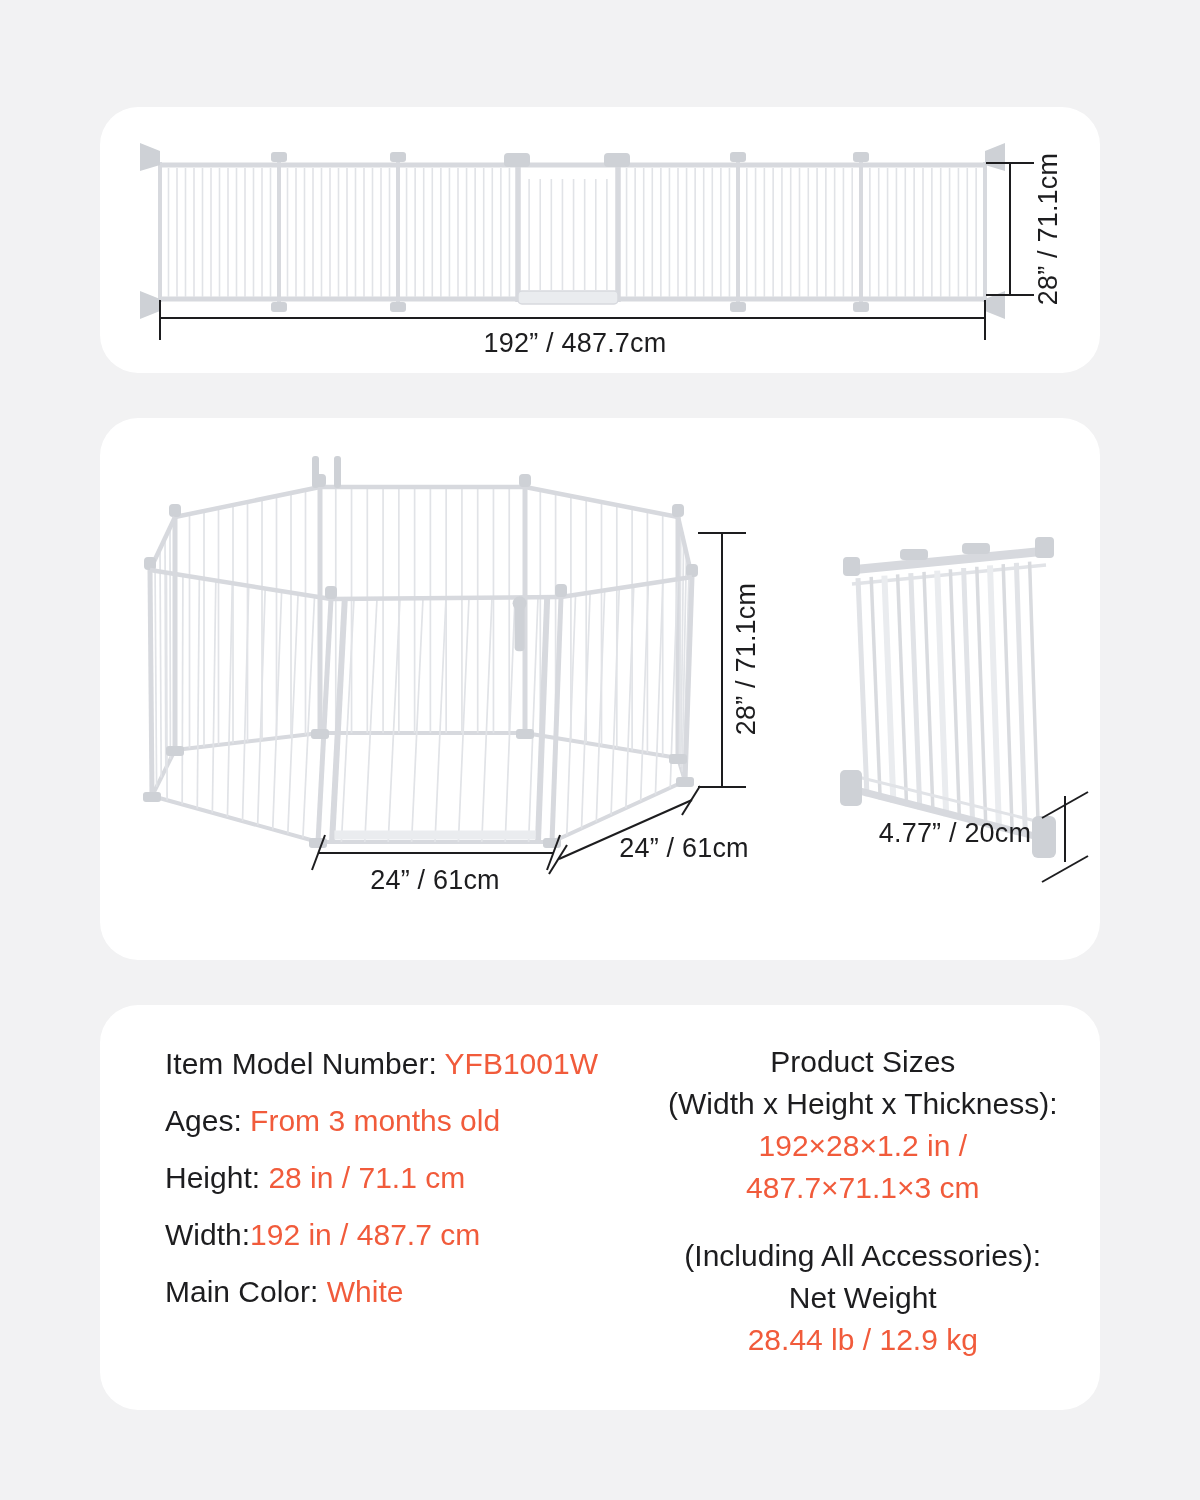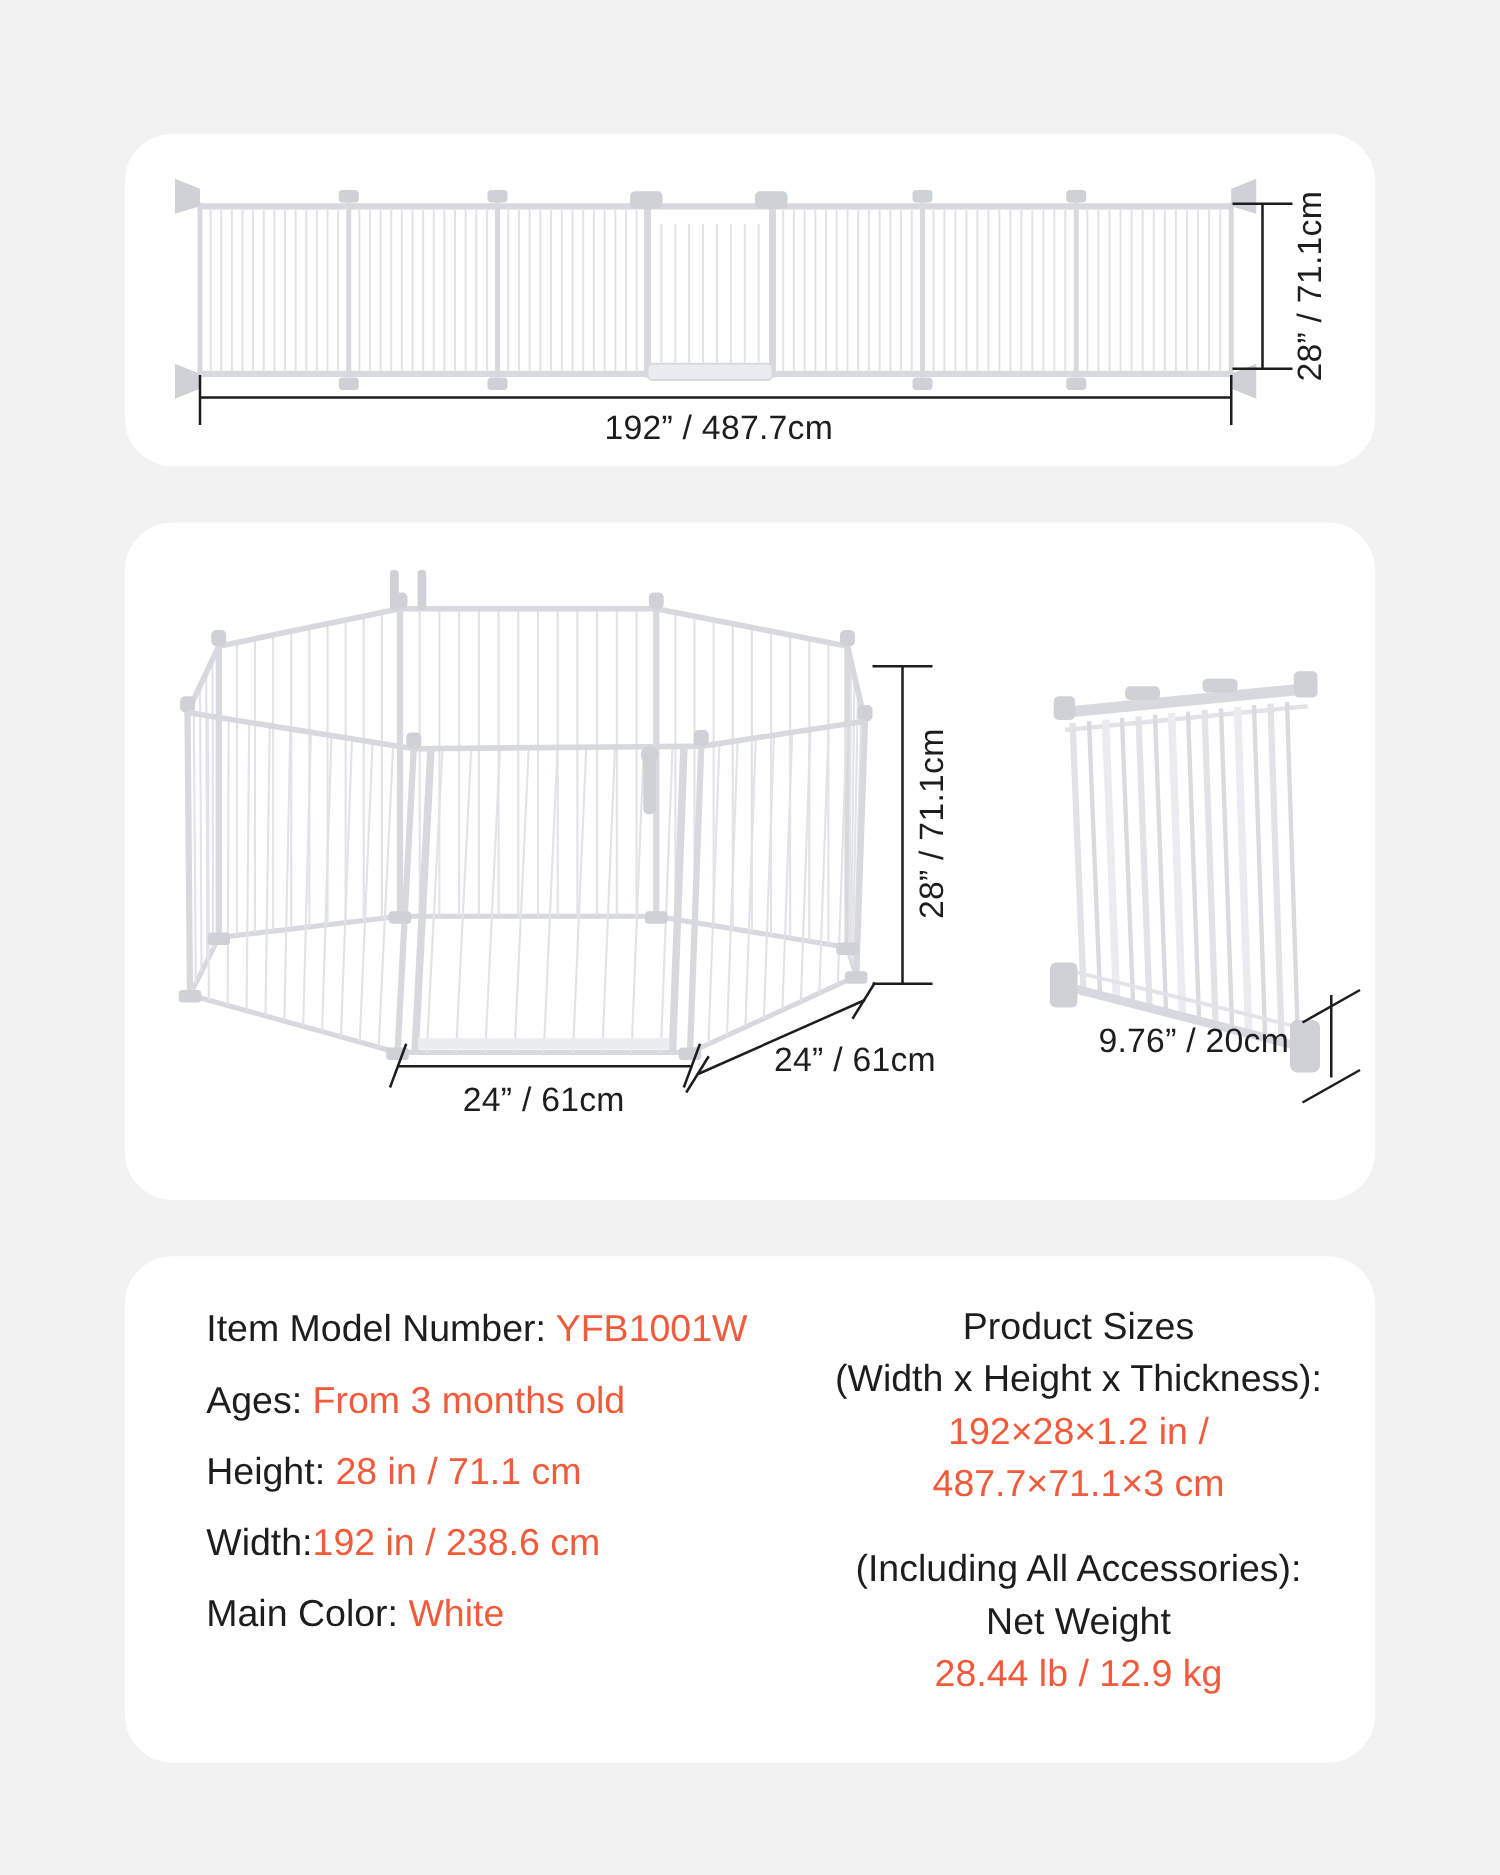--- a/index.html
+++ b/index.html
@@ -306,29 +306,29 @@
       <line x1="754" y1="358" x2="948" y2="406" stroke="#e1e3e7" stroke-width="3" stroke-linecap="butt"></line>
       <rect x="740" y="352" width="22" height="36" rx="5" fill="#ced1d6"></rect>
       <rect x="932" y="398" width="24" height="42" rx="6" fill="#ced1d6"></rect>
       <line x1="965" y1="378" x2="965" y2="444" stroke="#1d1d1f" stroke-width="2" stroke-linecap="butt"></line>
       <line x1="942" y1="400" x2="988" y2="374" stroke="#1d1d1f" stroke-width="2" stroke-linecap="butt"></line>
       <line x1="942" y1="464" x2="988" y2="438" stroke="#1d1d1f" stroke-width="2" stroke-linecap="butt"></line>
     </svg>
   <div class="dim-rot" style="left:646px;top:241px;">28” / 71.1cm</div>
   <div class="dim" style="left:335px;top:462px;">24” / 61cm</div>
   <div class="dim" style="left:584px;top:430px;">24” / 61cm</div>
-  <div class="dim" style="left:855px;top:415px;">9.76” / 20cm</div>
+  <div class="dim" style="left:855px;top:415px;">4.77” / 20cm</div>
 </div>
 
 <div class="card" id="card-specs">
   <div id="specs-left">
     <div class="spec-row"><span class="spec-label">Item Model Number: </span><span class="spec-value">YFB1001W</span></div>
     <div class="spec-row"><span class="spec-label">Ages: </span><span class="spec-value">From 3 months old</span></div>
     <div class="spec-row"><span class="spec-label">Height: </span><span class="spec-value">28 in / 71.1 cm</span></div>
-    <div class="spec-row"><span class="spec-label">Width:</span><span class="spec-value">192 in / 238.6 cm</span></div>
+    <div class="spec-row"><span class="spec-label">Width:</span><span class="spec-value">192 in / 487.7 cm</span></div>
     <div class="spec-row"><span class="spec-label">Main Color: </span><span class="spec-value">White</span></div>
   </div>
   <div id="specs-right">
     <div class="spec-block">
       <div>Product Sizes</div>
       <div>(Width x Height x Thickness):</div>
       <div class="v">192×28×1.2 in /</div>
       <div class="v">487.7×71.1×3 cm</div>
     </div>
     <div class="spec-block">

